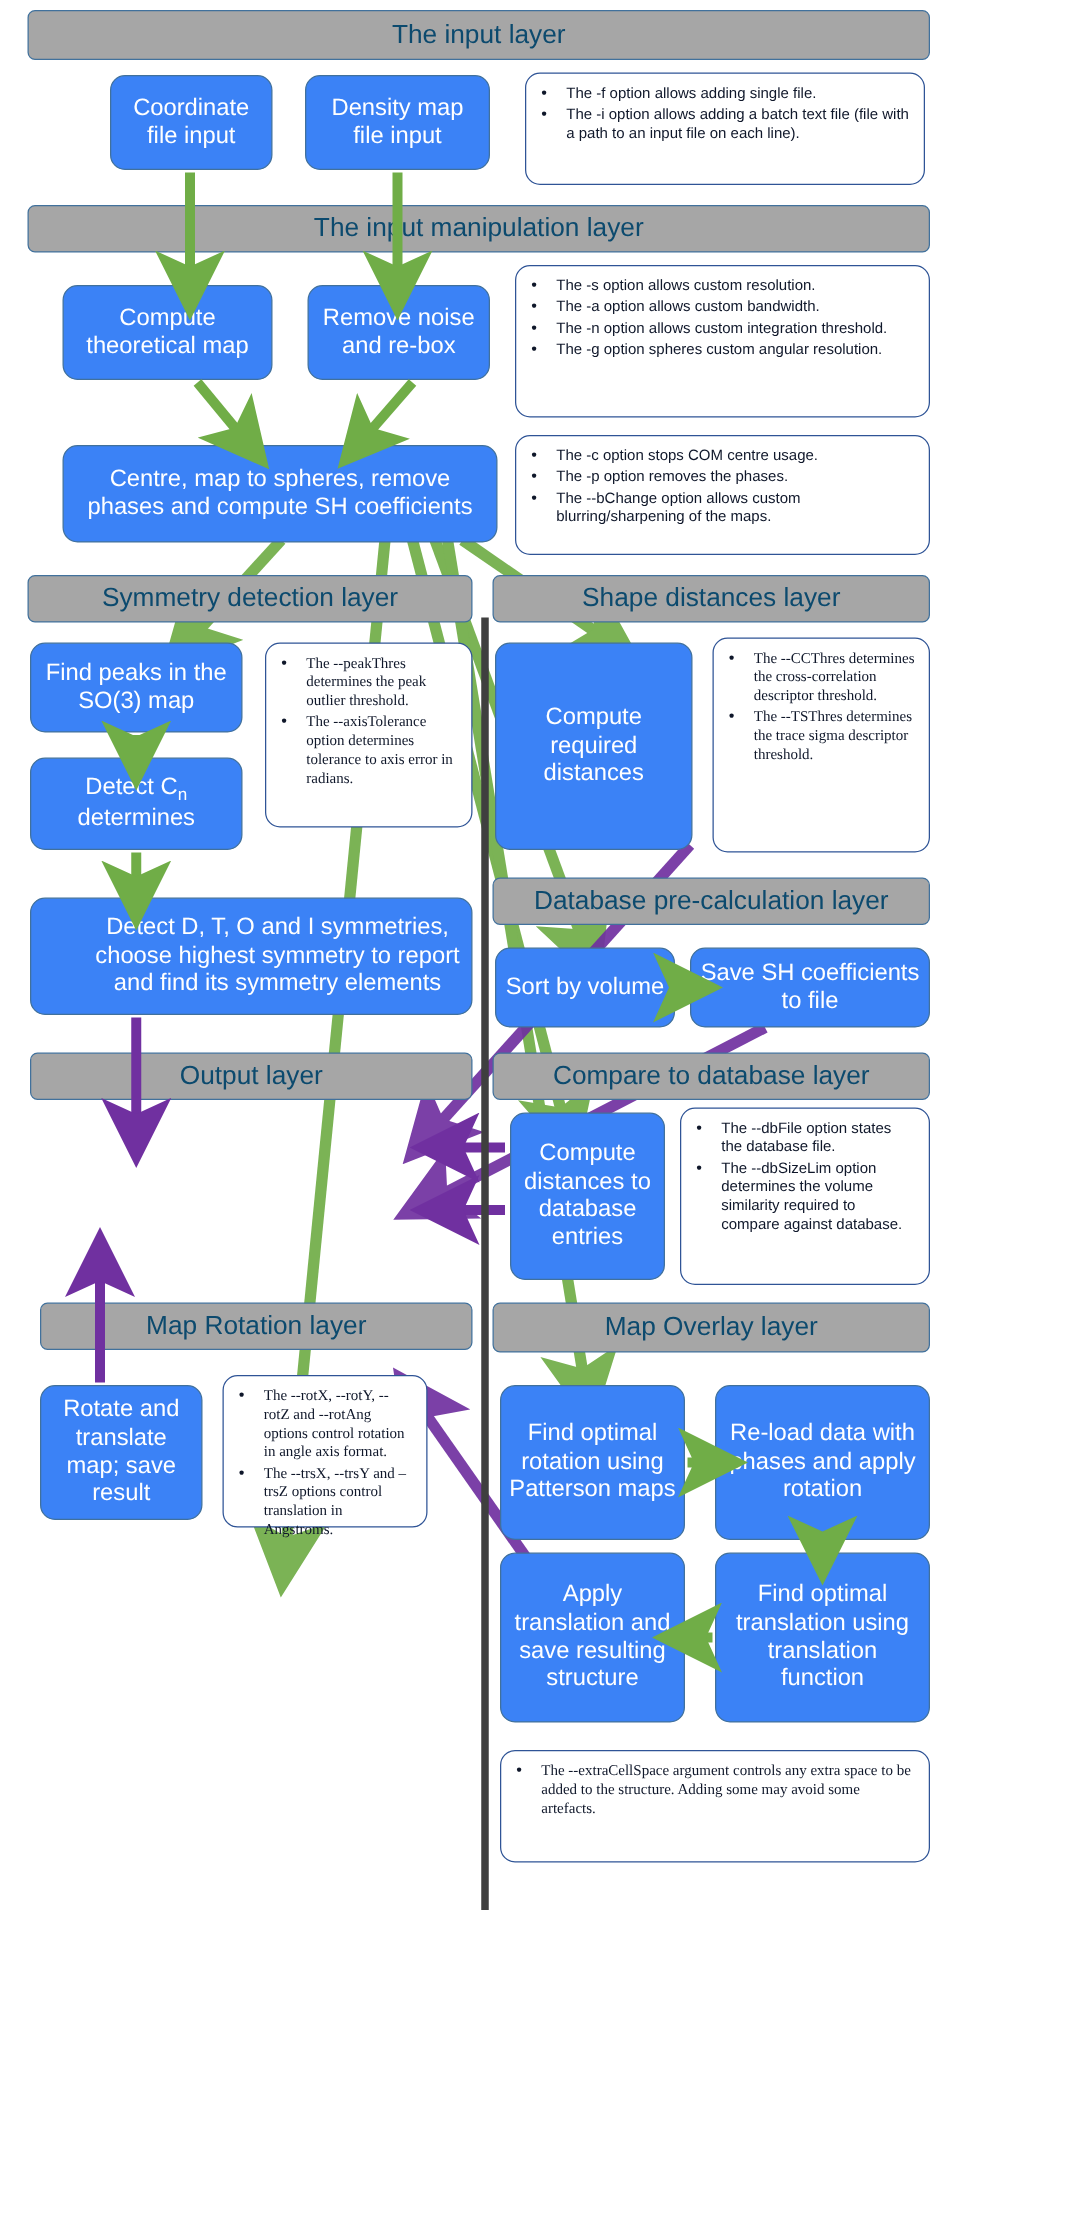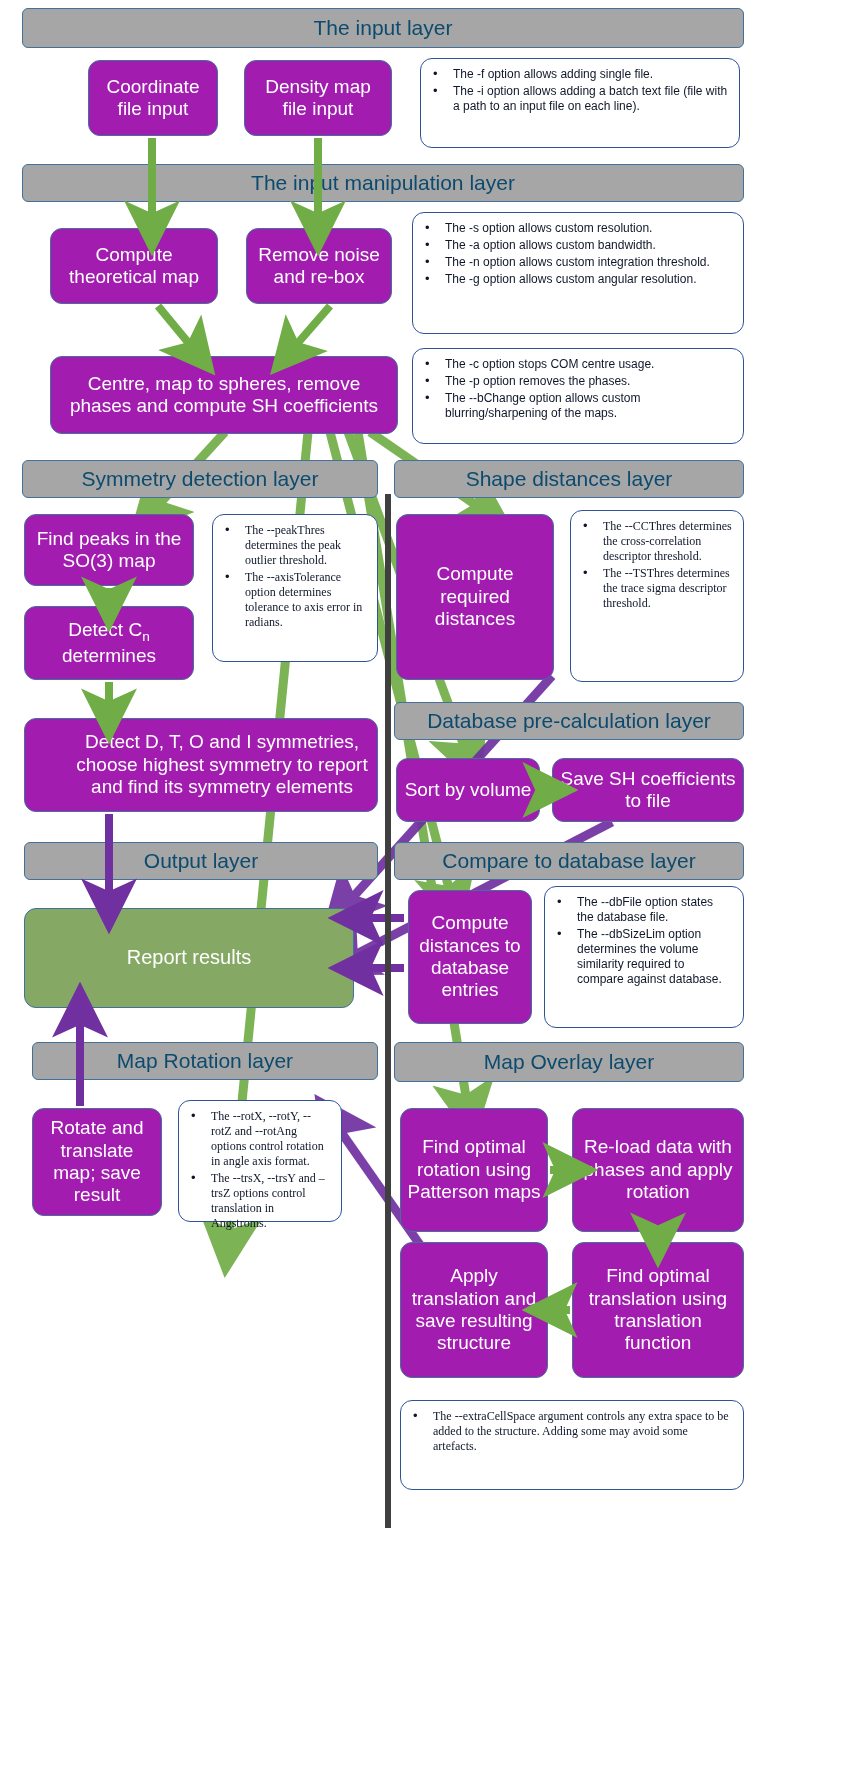--- a/index.html
+++ b/index.html
@@ -25,21 +25,21 @@
     align-items:center;
     justify-content:center;
     text-align:center;
     font-size:21px;
     line-height:1.1;
     box-sizing:border-box;
     z-index:5;
   }
   .proc-box{
     position:absolute;
-    background:#a21caf;
+    background:#3b82f6;
     border:1px solid #41719c;
     border-radius:12px;
     color:#ffffff;
     display:flex;
     align-items:center;
     justify-content:center;
     text-align:center;
     line-height:1.18;
     box-sizing:border-box;
     padding:4px 6px;
@@ -159,21 +159,21 @@
 
   <div class="proc-box" style="left:50px;top:228px;width:168px;height:76px;">Compute theoretical map</div>
 
   <div class="proc-box" style="left:246px;top:228px;width:146px;height:76px;">Remove noise and re-box</div>
 
   <div class="note-box sans" style="left:412px;top:212px;width:332px;height:122px;">
     <ul>
       <li><span>The -s option allows custom resolution.</span></li>
       <li><span>The -a option allows custom bandwidth.</span></li>
       <li><span>The -n option allows custom integration threshold.</span></li>
-      <li><span>The -g option allows custom angular resolution.</span></li>
+      <li><span>The -g option spheres custom angular resolution.</span></li>
     </ul>
   </div>
 
   <div class="proc-box" style="left:50px;top:356px;width:348px;height:78px;font-size:19px;">Centre, map to spheres, remove phases and compute SH coefficients</div>
 
   <div class="note-box sans" style="left:412px;top:348px;width:332px;height:96px;">
     <ul>
       <li><span>The -c option stops COM centre usage.</span></li>
       <li><span>The -p option removes the phases.</span></li>
       <li><span>The --bChange option allows custom blurring/sharpening of the maps.</span></li>
@@ -192,21 +192,20 @@
     <ul>
       <li><span>The --peakThres determines the peak outlier threshold.</span></li>
       <li><span>The --axisTolerance option determines tolerance to axis error in radians.</span></li>
     </ul>
   </div>
 
   <div class="proc-box" style="left:24px;top:718px;width:354px;height:94px;padding-left:48px;">Detect D, T, O and I symmetries, choose highest symmetry to report and find its symmetry elements</div>
 
   <div class="layer-bar" style="left:24px;top:842px;width:354px;height:38px;">Output layer</div>
 
-  <div class="proc-box green" style="left:24px;top:908px;width:330px;height:100px;font-size:20px;">Report results</div>
 
   <div class="layer-bar" style="left:394px;top:460px;width:350px;height:38px;">Shape distances layer</div>
 
   <div class="proc-box" style="left:396px;top:514px;width:158px;height:166px;">Compute required distances</div>
 
   <div class="note-box" style="left:570px;top:510px;width:174px;height:172px;">
     <ul>
       <li><span>The --CCThres determines the cross-correlation descriptor threshold.</span></li>
       <li><span>The --TSThres determines the trace sigma descriptor threshold.</span></li>
     </ul>

